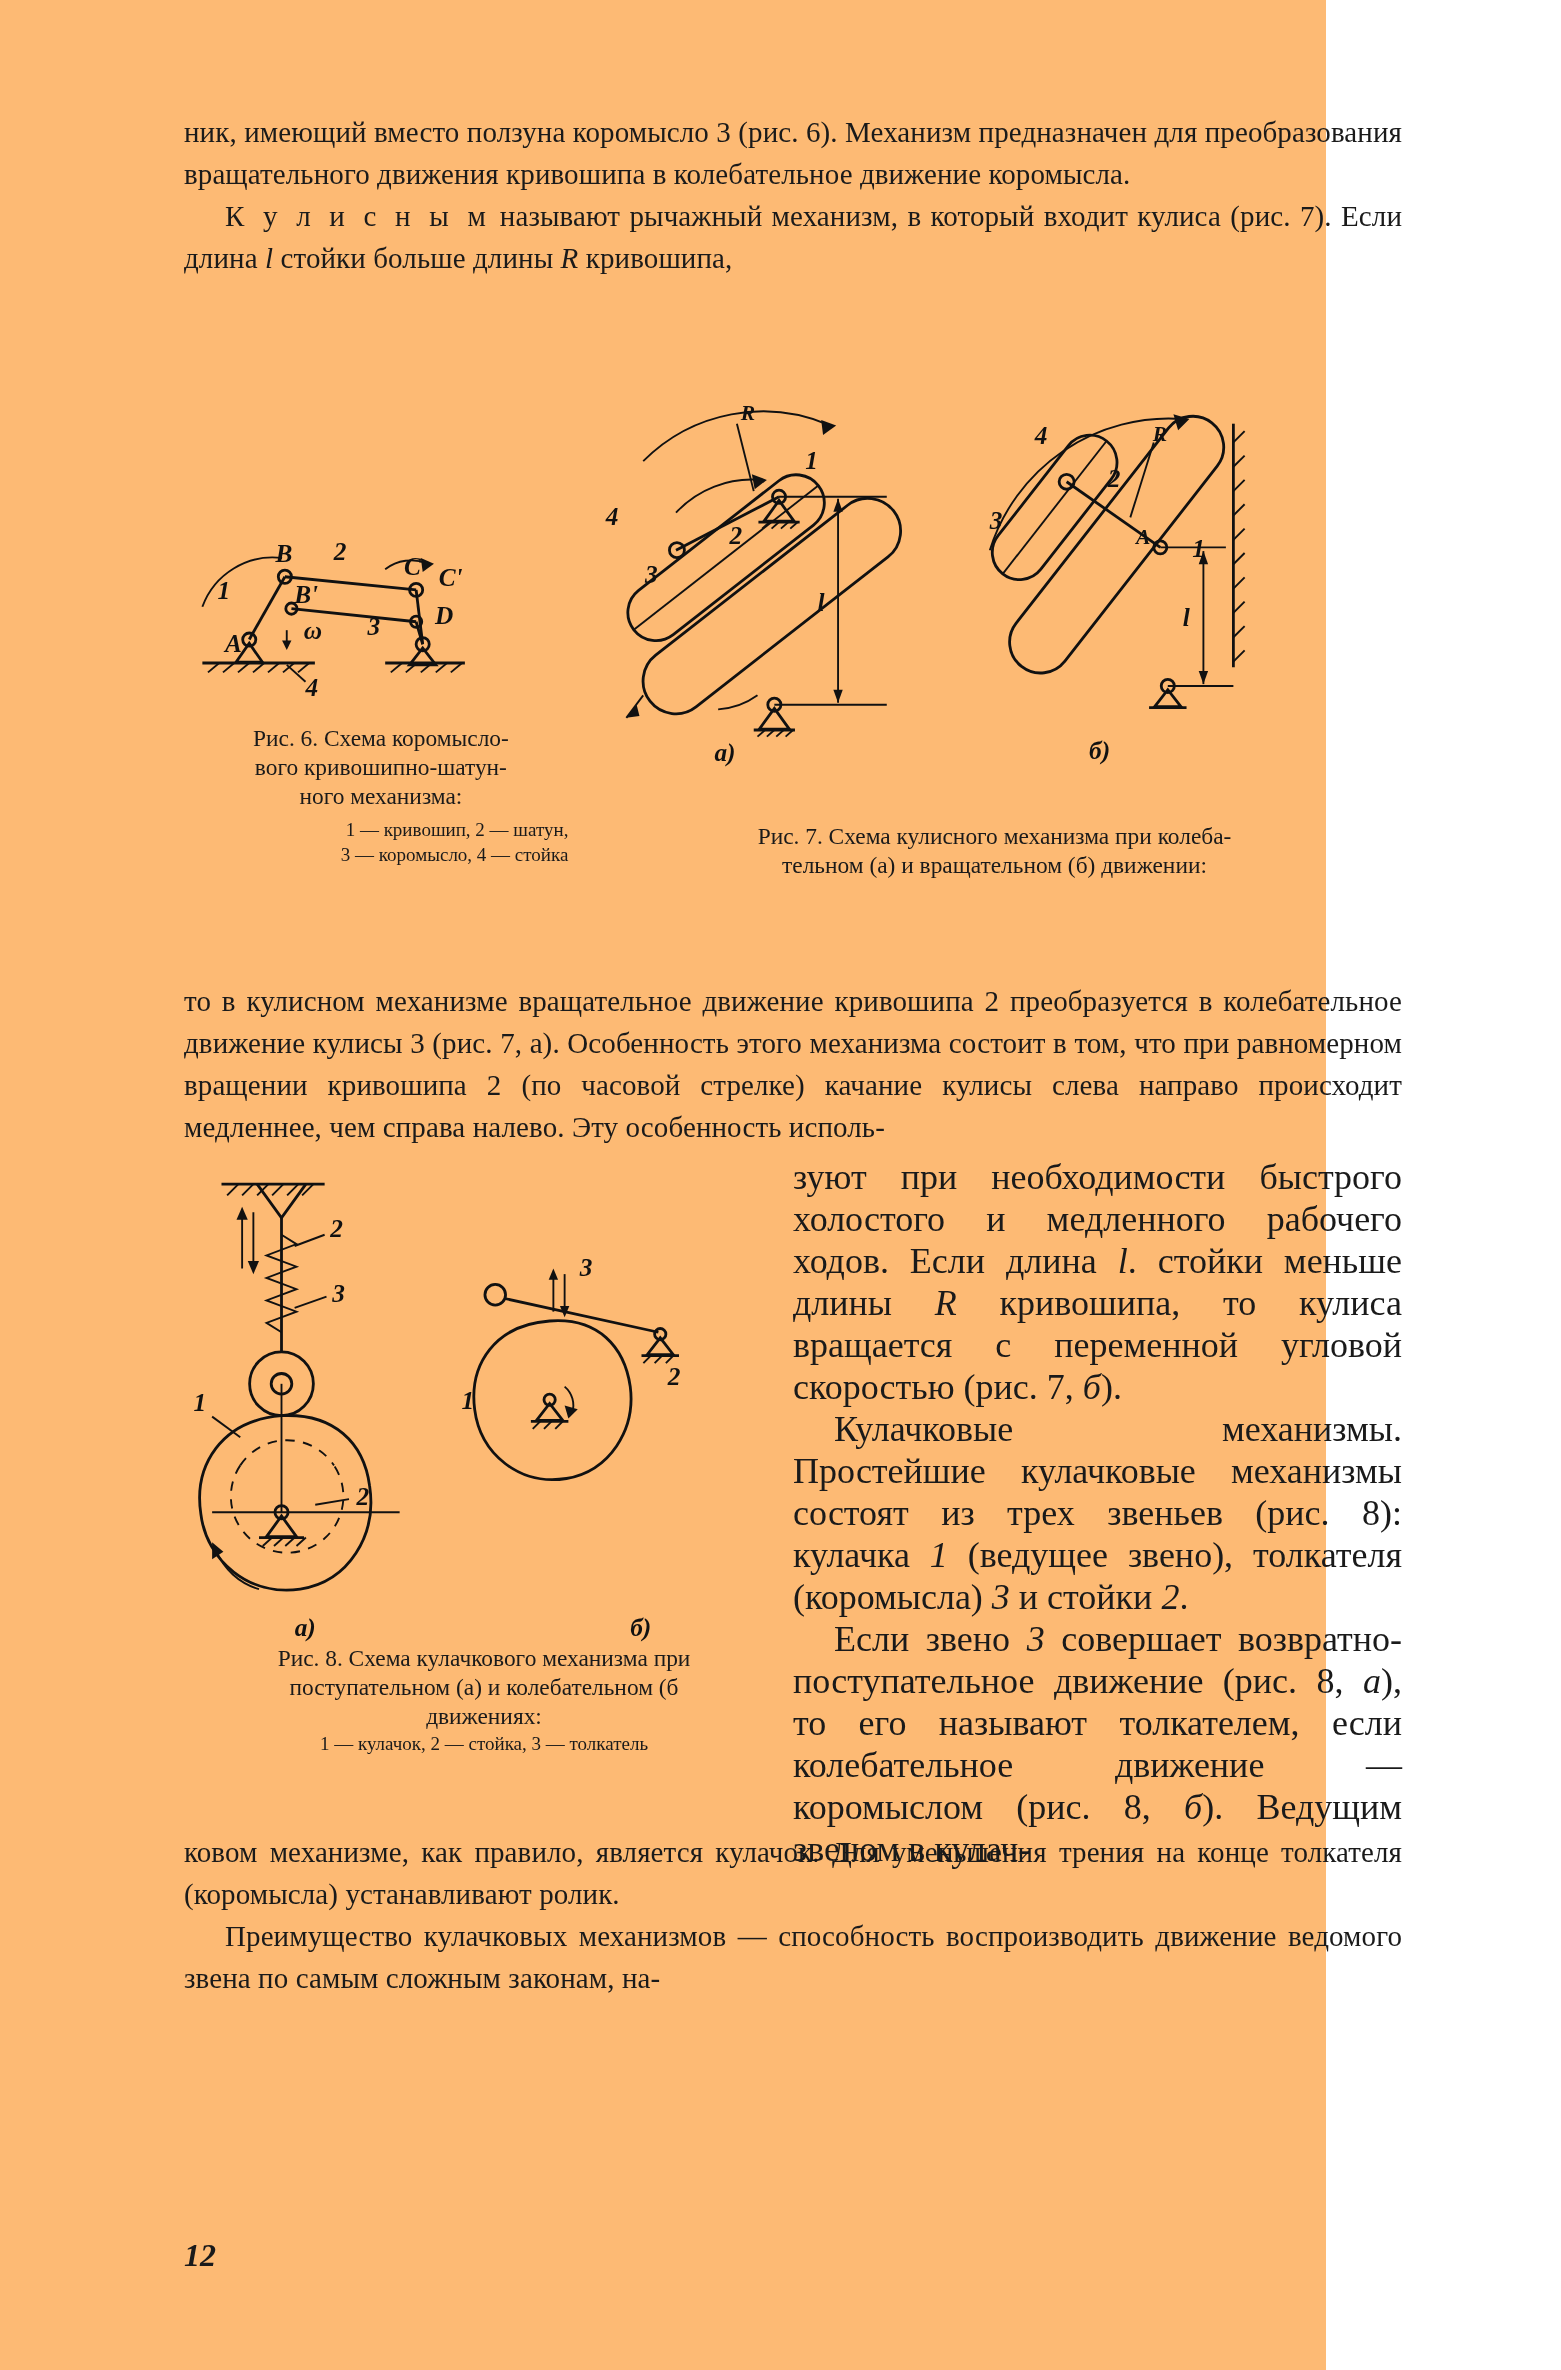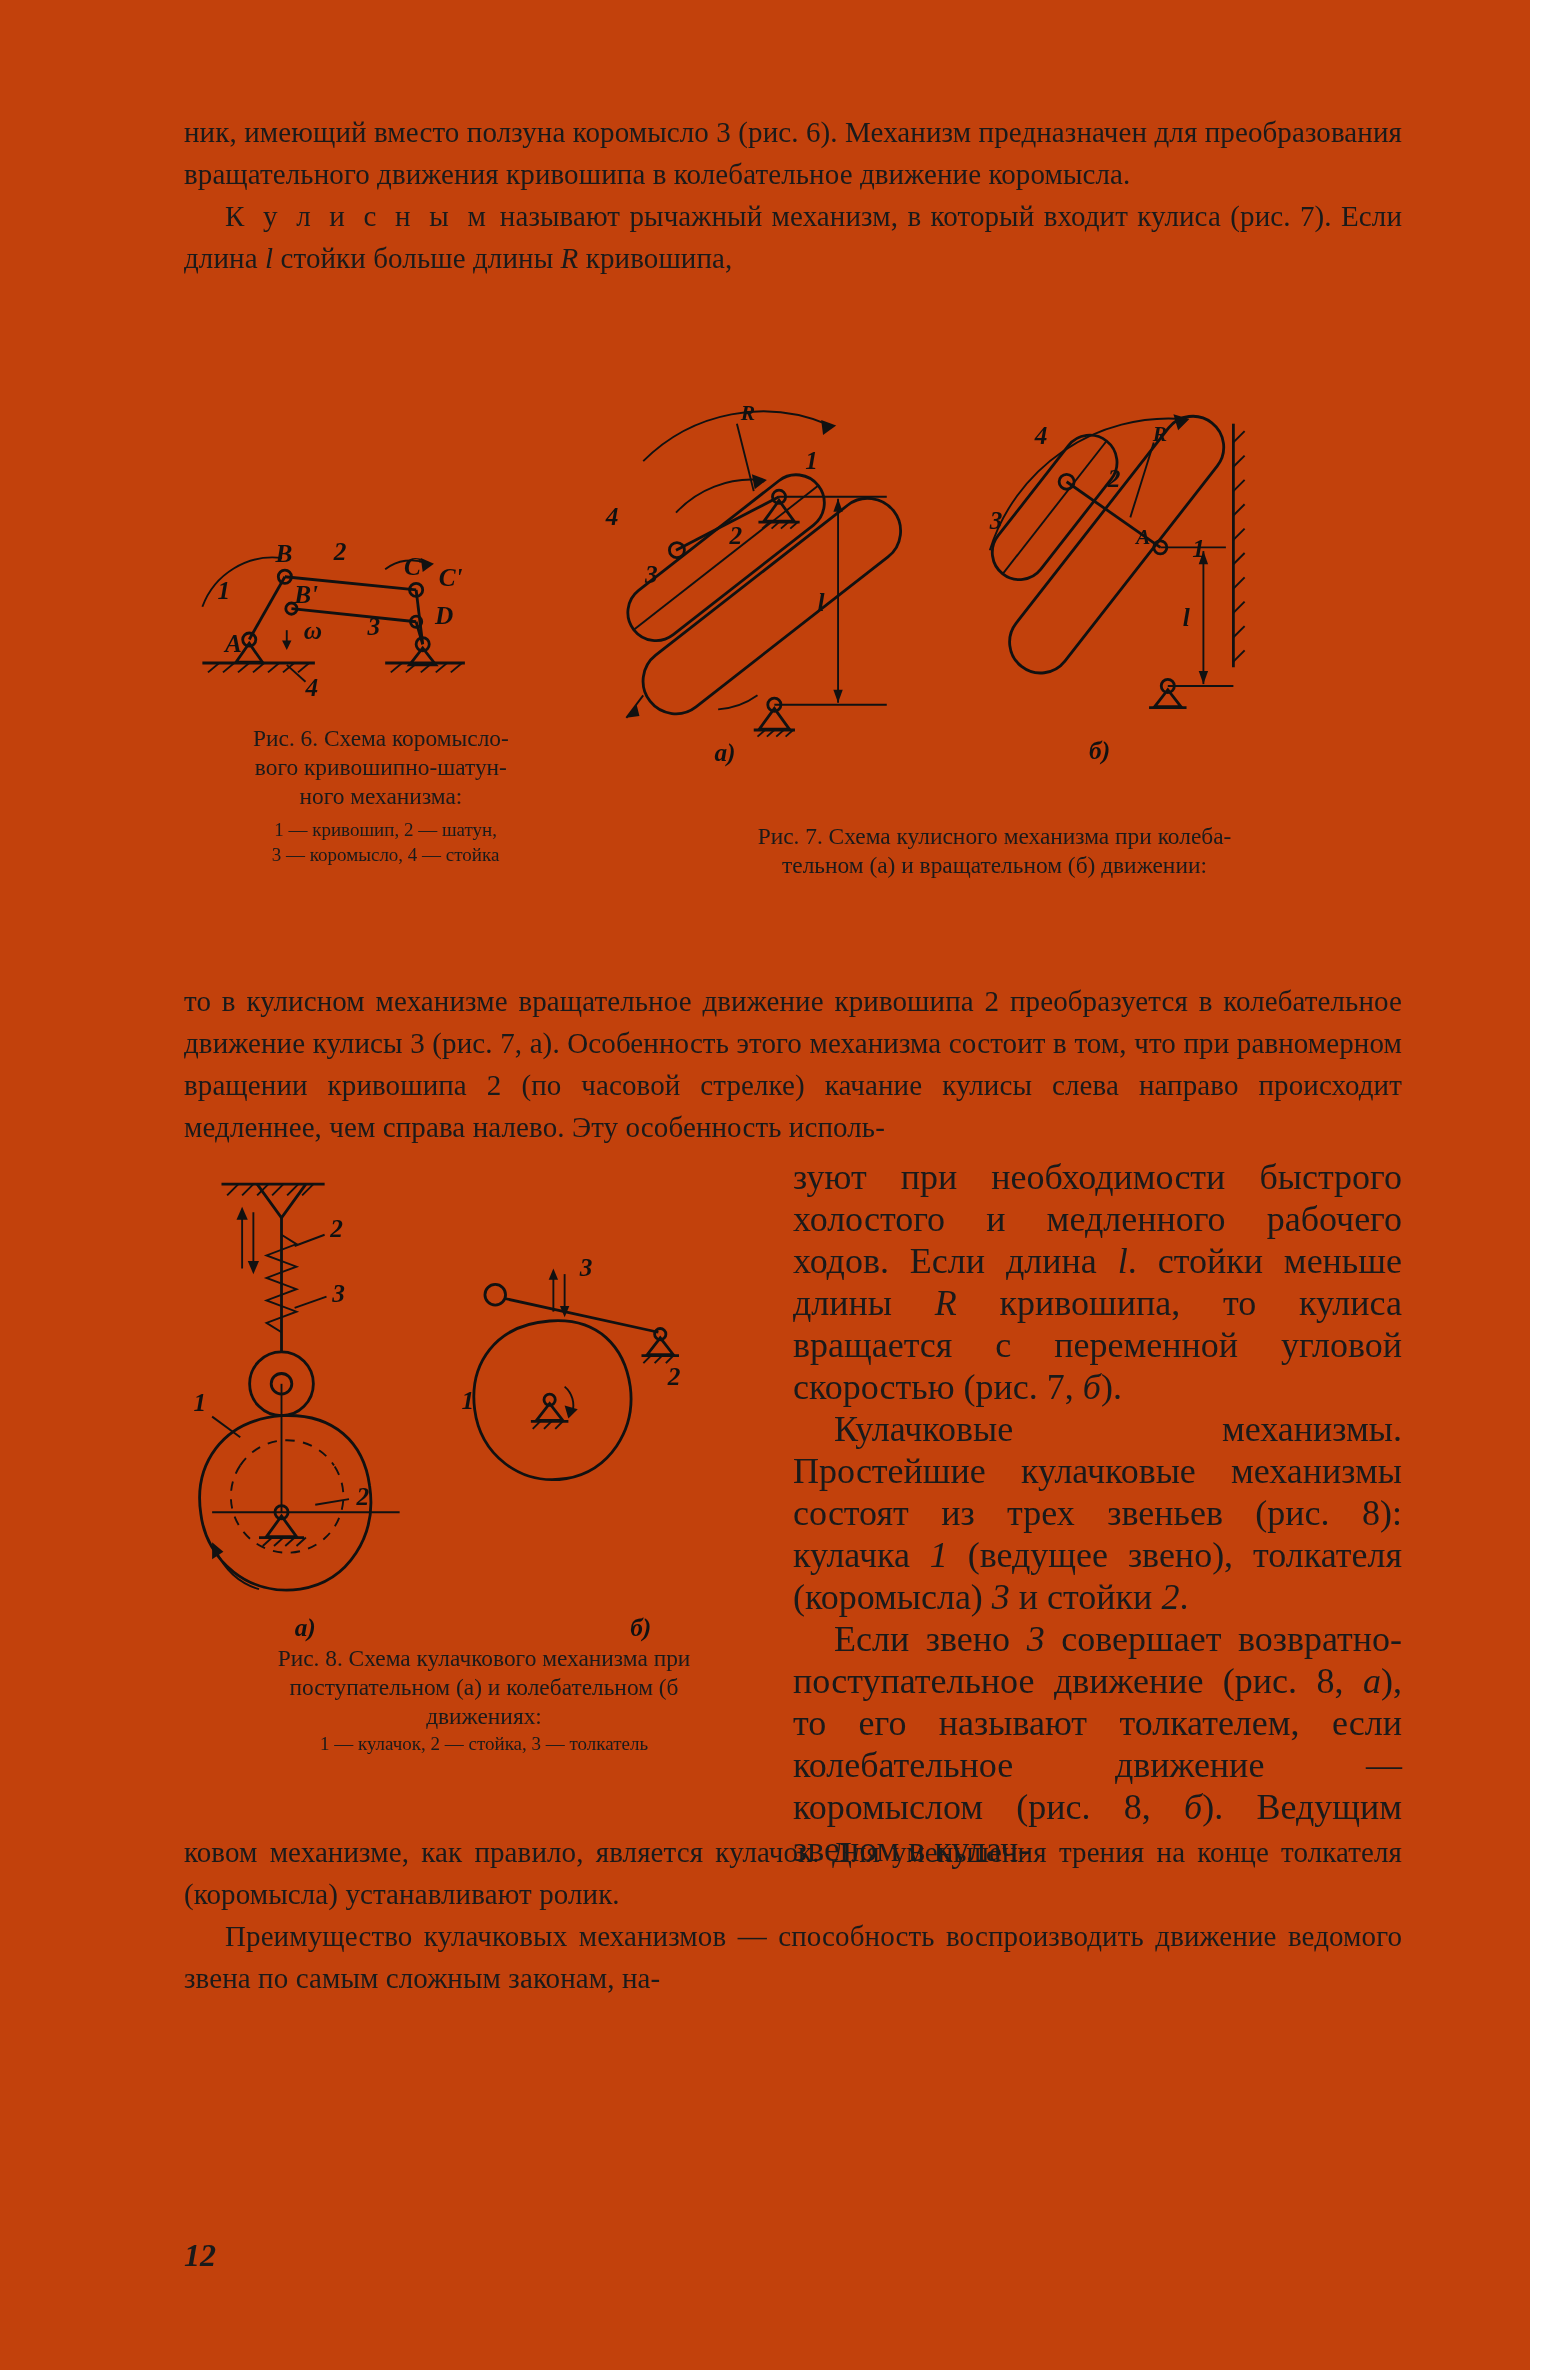--- a/index.html
+++ b/index.html
@@ -11,23 +11,23 @@
     width: 1562px;
     height: 2370px;
     position: relative;
     font-family: "Liberation Serif", serif;
     color: #1a1a1a;
     overflow: hidden;
   }
   .page {
     position: absolute;
     left: 0; top: 0;
-    width: 1530px;
+    width: 1326px;
     height: 2370px;
-    background: #c2410c;
+    background: #fdba74;
   }
   .content {
     position: absolute;
     left: 184px;
     top: 111px;
     width: 1218px;
   }
   p.body-text {
     font-size: 29px;
     line-height: 42px;
@@ -320,21 +320,21 @@
           <text class="lbl" x="186" y="100">3</text>
           <text class="lbl" x="120" y="165">4</text>
           <text class="lbl" x="118" y="104">ω</text>
         </svg>
 
         <div class="cap">
           <div>Рис. 6. Схема коромысло-</div>
           <div>вого  кривошипно-шатун-</div>
           <div>ного механизма:</div>
         </div>
-        <div class="cap-small" style="text-align:center; margin-top:5.6px; padding-left:9.4px;">
+        <div class="cap-small" style="text-align:right; margin-top:5.6px; padding-left:9.4px;">
           <div>1 — кривошип,     2 — шатун,</div>
           <div>3 — коромысло,   4 — стойка</div>
         </div>
       </div>
     </div>
 
     <p class="body-text" style="margin-top:17px">то в кулисном механизме вращательное движение кривошипа 2 преобразуется в колебательное движение кулисы 3 (рис. 7, а). Особенность этого механизма состоит в том, что при равномерном вращении кривошипа 2 (по часовой стрелке) качание кулисы слева направо происходит медленнее, чем справа налево. Эту особенность исполь-</p>
 
     <div class="mid-area" style="height:675px; margin-top:7.5px;">
 

